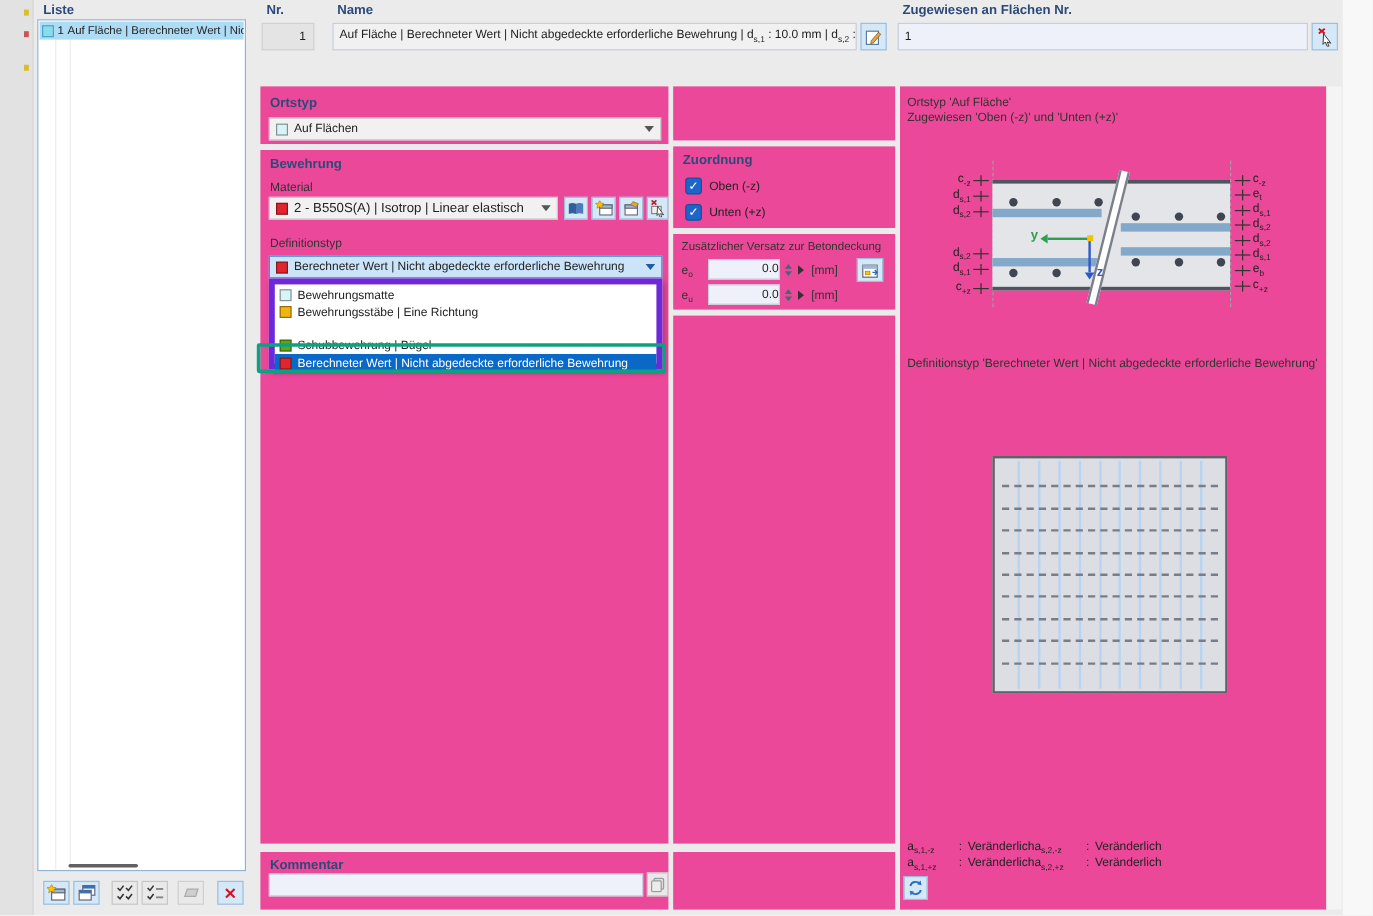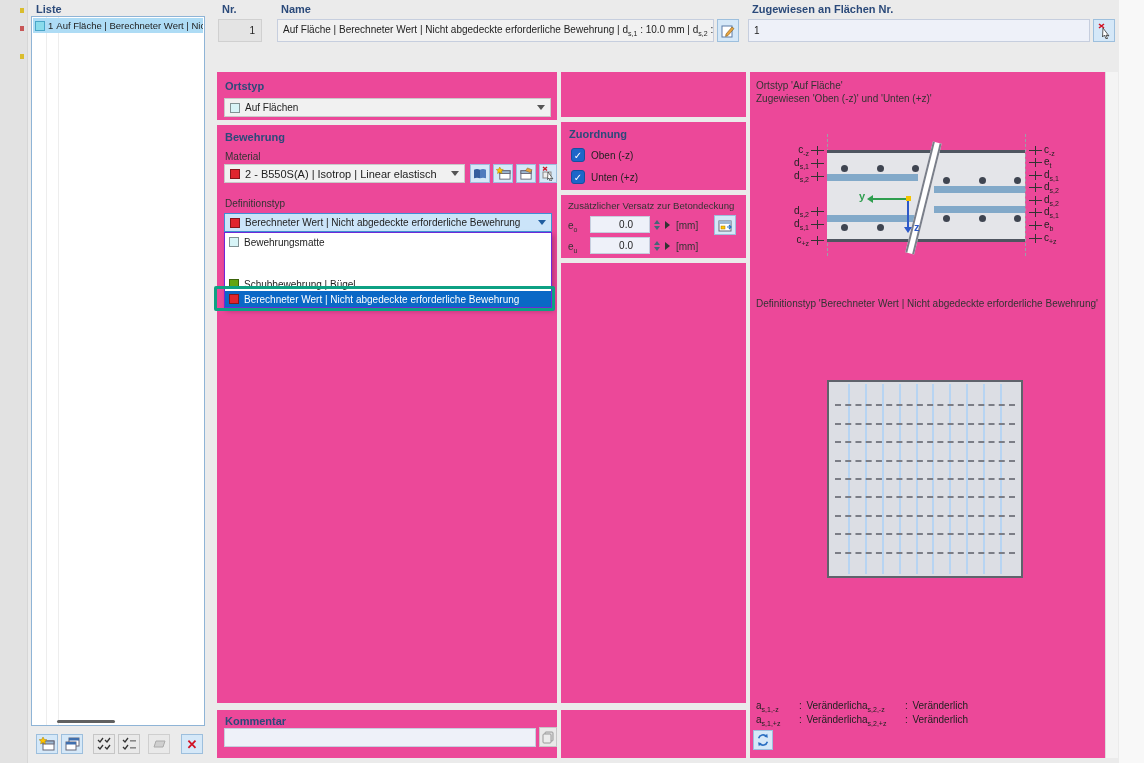--- a/index.html
+++ b/index.html
@@ -37,32 +37,32 @@
   
   .tab { position:absolute; left:221px; top:55px; width:42px; height:18px; background:#fff; border:1px solid #b5b5b5; border-bottom:none; color:#2b4a7a; font-size:10.5px; text-align:center; line-height:17px;margin-top:44px; }
 
   
   .combo { position:absolute; height:19px; background:#f1f1f1; border:1px solid #c9c9c9; display:flex; align-items:center; gap:5px; padding:0 5px; font-size:10px; color:#222; white-space:nowrap; overflow:hidden; }
   .combo.focused { background:#cbe4f9; border-color:#3f8fd6; }
   .chev { margin-left:auto; flex:0 0 auto; width:0; height:0; border-left:4px solid transparent; border-right:4px solid transparent; border-top:5px solid #555; }
   .combo.focused .chev { border-top-color:#1f5da0; }
 
   
-  .ddlist { position:absolute; left:224px; top:232px; width:328px; height:76px; background:#fff; border:1px solid #6d28d9; box-shadow:2px 3px 5px rgba(0,0,0,.25); z-index:5; }
+  .ddlist { position:absolute; left:224px; top:232px; width:328px; height:76px; background:#fff; border:5px solid #6d28d9; box-shadow:2px 3px 5px rgba(0,0,0,.25); z-index:5; }
   .opt { position:absolute; left:0; right:0; display:flex; align-items:center; gap:5px; padding:0 4px; font-size:10px; color:#222; height:14px; white-space:nowrap; overflow:hidden; }
   .opt.selected { background:#0a68c6; color:#fff; height:16px; }
   .annotation-box { position:absolute; left:214px; top:286px; width:341px; height:25px; border:3px solid #0da183; border-radius:2px; z-index:6; pointer-events:none; }
 
   
   .chk-row { position:absolute; display:flex; align-items:center; gap:6px; font-size:10px; color:#222; }
   .checkbox { width:14px; height:14px; background:#1d66c9; border:1px solid #15509f; border-radius:3px; color:#fff; font-size:10px; text-align:center; line-height:13px; }
   .checkbox::after { content:"✓"; }
 
   
-  .spinval { position:absolute; width:60px; height:17px; background:#eef1f9; border:1px solid #c6cede; font-size:10px; color:#222; display:flex; align-items:center; justify-content:flex-end; padding:0 16px; }
+  .spinval { position:absolute; width:60px; height:17px; background:#eef1f9; border:1px solid #c6cede; font-size:10px; color:#222; display:flex; align-items:center; justify-content:flex-end; padding:0 0; }
   .spin-arrows { position:absolute; width:9px; height:17px; display:flex; flex-direction:column; align-items:center; justify-content:center; gap:2px; }
   .spin-arrows i { width:0; height:0; border-left:3px solid transparent; border-right:3px solid transparent; }
   .spin-arrows i.up { border-bottom:4px solid #467; }
   .spin-arrows i.dn { border-top:4px solid #467; }
   .spin-more { position:absolute; width:0; height:0; border-top:4px solid transparent; border-bottom:4px solid transparent; border-left:5px solid #333; }
 
   
   .rp-text { position:absolute; font-size:10px; color:#333; white-space:nowrap; }
   .cs-slab { position:absolute; left:77px; top:78px; width:198px; height:92px; background:#e4e5e9; border-top:3px solid #4e5560; border-bottom:3px solid #4e5560; }
   .band { position:absolute; height:7px; background:#82a9c9; }
@@ -265,20 +265,24 @@
     <span class="coloricon" style="background: rgb(224, 37, 46);"></span>
     <span>Berechneter Wert | Nicht abgedeckte erforderliche Bewehrung</span>
     <span class="chev"></span>
   </div>
 
   <div class="ddlist">
     <div class="opt" style="top:2px;">
       <span class="coloricon" style="background: rgb(215, 244, 247);"></span>
       <span>Bewehrungsmatte</span>
     </div>
+    <div class="opt" style="top:16px;">
+      <span class="coloricon" style="background: rgb(242, 181, 12);"></span>
+      <span>Bewehrungsstäbe | Eine Richtung</span>
+    </div>
     <div class="opt" style="top:44px;">
       <span class="coloricon" style="background: rgb(99, 165, 18);"></span>
       <span>Schubbewehrung | Bügel</span>
     </div>
     <div class="opt selected" style="top:58px;">
       <span class="coloricon" style="background: rgb(224, 37, 46);"></span>
       <span>Berechneter Wert | Nicht abgedeckte erforderliche Bewehrung</span>
     </div>
   </div>
   <div class="annotation-box"></div>

